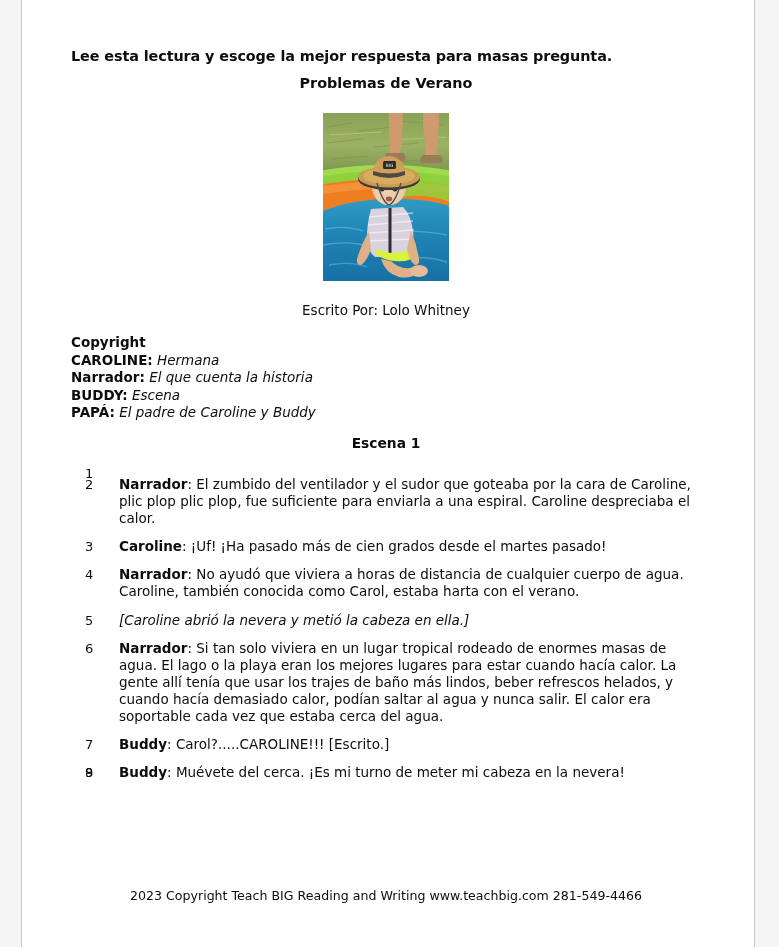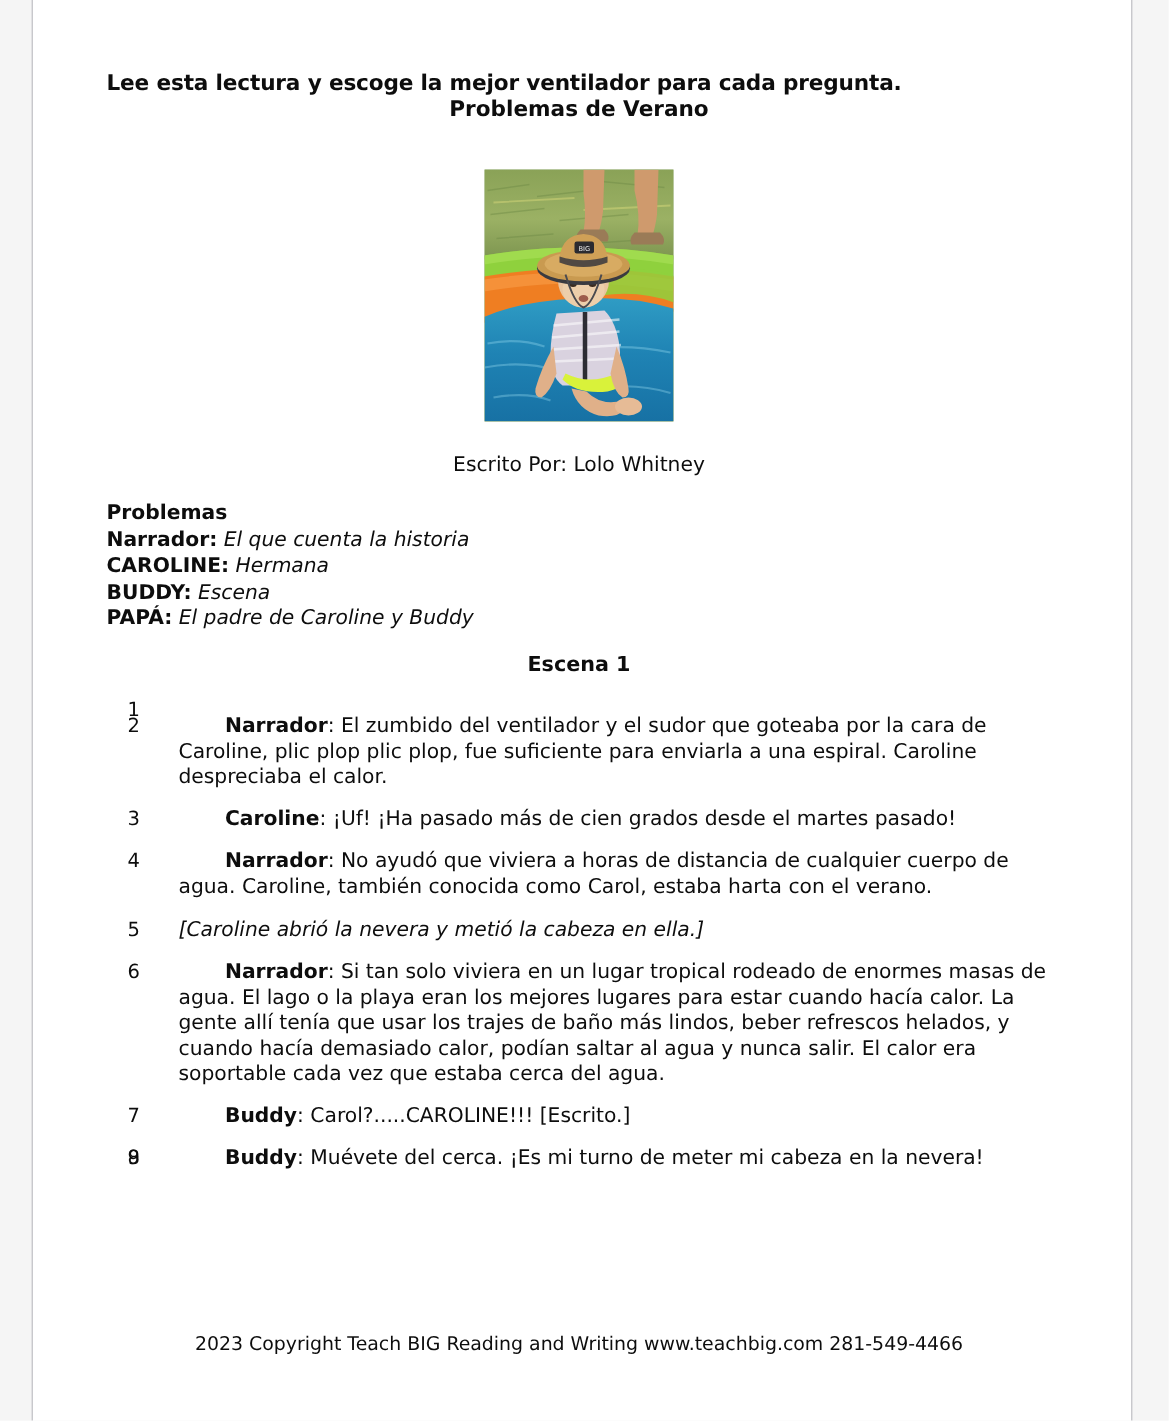--- a/index.html
+++ b/index.html
@@ -42,21 +42,21 @@
     left: 0;
     width: 630px;
     font-size: 14.4px;
     font-weight: bold;
     letter-spacing: -0.1px;
     line-height: 1.25;
   }
 
   .story-title {
     position: absolute;
-    top: 64px;
+    top: 74px;
     left: 0;
     width: 630px;
     text-align: center;
     font-size: 14.4px;
     font-weight: bold;
     line-height: 1.25;
   }
 
   
   .photo-wrap {
@@ -124,41 +124,41 @@
     padding-left: 48px;
     margin-bottom: 11px;
     line-height: 17.1px;
   }
   .line .num {
     position: absolute;
     left: 14px;
     top: 0;
     font-size: 13px;
   }
-  .line .spk { font-weight: bold; margin-left: 31px; }
+  .line .spk { font-weight: bold; }
   .line .stage { font-style: italic; }
 
   
   .footer {
     position: absolute;
     top: 888px;
     left: 0;
     width: 630px;
     text-align: center;
     font-size: 12.6px;
     line-height: 1.25;
   }
 </style>
 </head>
 <body>
 
 <div id="page">
   <div class="inner">
 
-    <div class="directions">Lee esta lectura y escoge la mejor ventilador para cada pregunta.</div>
+    <div class="directions">Lee esta lectura y escoge la mejor respuesta para masas pregunta.</div>
 
     <div class="story-title">Problemas de Verano</div>
 
     <div class="photo-wrap">
       <div class="photo">
         <svg width="126" height="168" viewBox="0 0 126 168" xmlns="http://www.w3.org/2000/svg" aria-hidden="true">
           <defs>
             <linearGradient id="grass" x1="0" y1="0" x2="0" y2="1">
               <stop offset="0%" stop-color="#8aa257"></stop>
               <stop offset="55%" stop-color="#9bb164"></stop>
@@ -240,31 +240,31 @@
           <text x="66.5" y="54" font-family="DejaVu Sans, sans-serif" font-size="4.4" fill="#e8e8e8" text-anchor="middle">BIG</text>
 
           <path d="M54 70 Q60 90 66 92 Q72 90 78 70" stroke="#4a4a50" stroke-width="1.3" fill="none"></path>
         </svg>
       </div>
     </div>
 
     <div class="byline">Escrito Por: Lolo Whitney</div>
 
     <div class="cast">
-      <div class="cast-head">Problemas</div>
-
+      <div class="cast-head">Copyright</div>
+
+      <div class="cast-row">
+        <span class="nm">CAROLINE:</span>
+        <span class="ds">Hermana</span>
+      </div>
       <div class="cast-row">
         <span class="nm">Narrador:</span>
         <span class="ds">El que cuenta la historia</span>
       </div>
       <div class="cast-row">
-        <span class="nm">CAROLINE:</span>
-        <span class="ds">Hermana</span>
-      </div>
-      <div class="cast-row">
         <span class="nm">BUDDY:</span>
         <span class="ds">Escena</span>
       </div>
       <div class="cast-row">
         <span class="nm">PAPÁ:</span>
         <span class="ds">El padre de Caroline y Buddy</span>
       </div>
     </div>
 
     <div class="scene-head">Escena 1</div>

